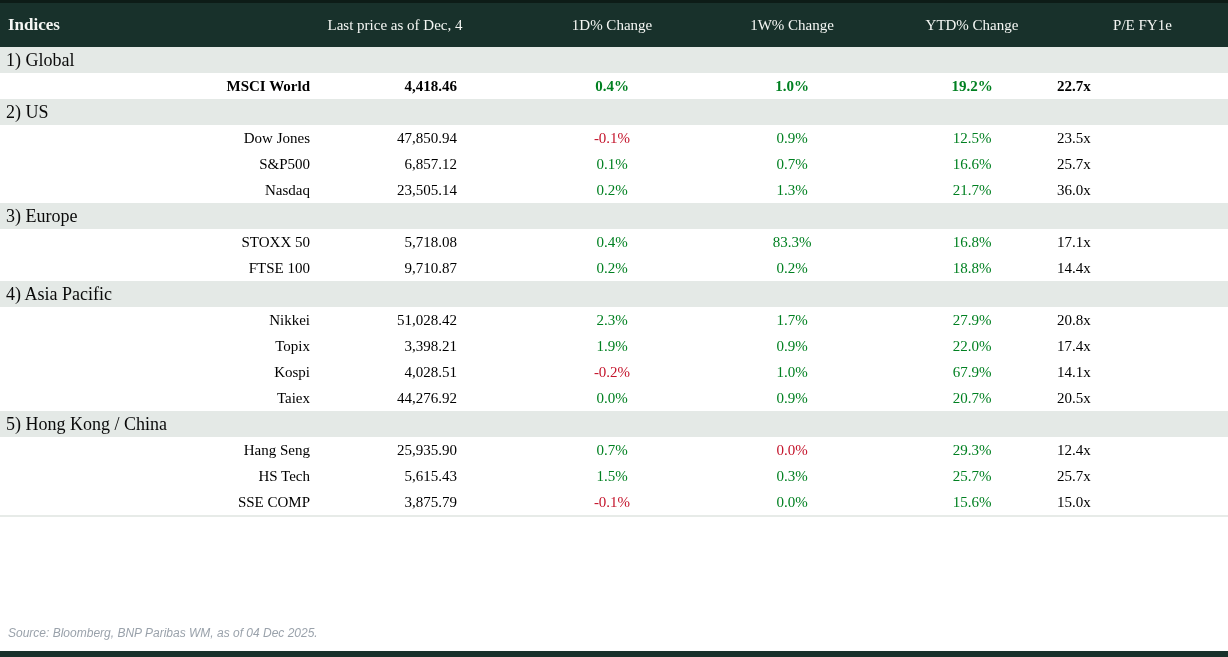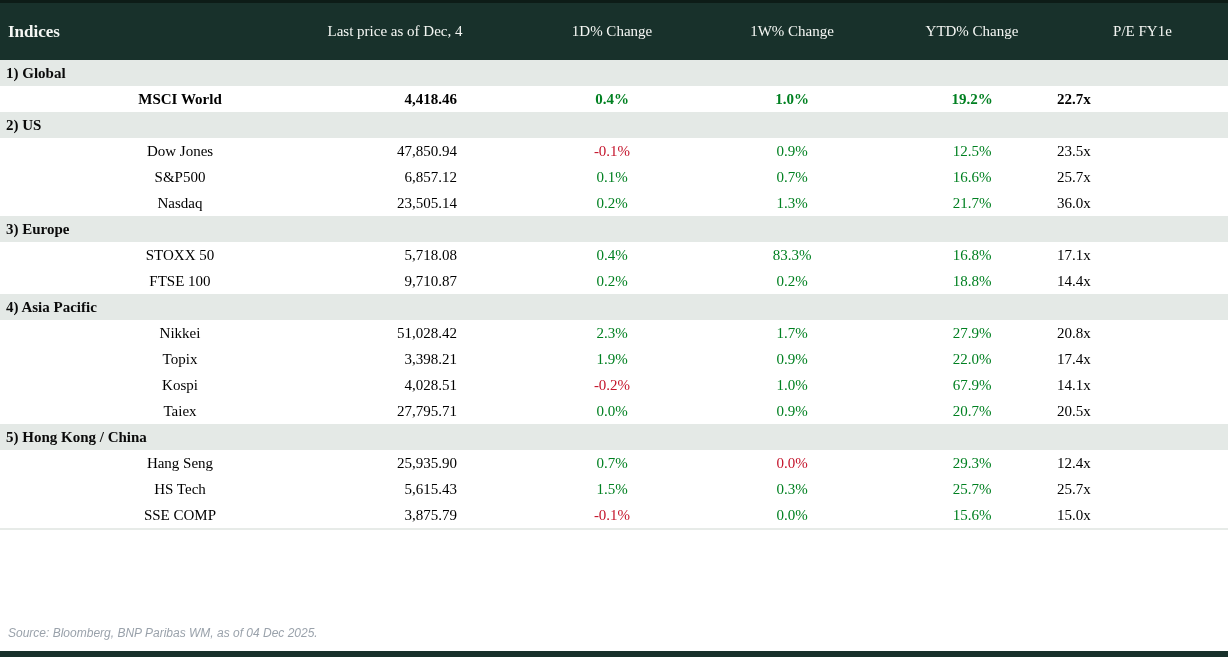--- a/index.html
+++ b/index.html
@@ -18,52 +18,52 @@
     background: var(--accent-dark, #0d1c17);
   }
   table.indices {
     width: 1228px;
     border-collapse: collapse;
     table-layout: fixed;
   }
   thead th {
     background: var(--header-bg, #18312b);
     color: var(--header-text, #f5f7f4);
-    height: 57px;
+    height: 44px;
     font-weight: normal;
     font-size: 15px;
     vertical-align: middle;
     text-align: center;
     padding: 0;
   }
   thead th.first {
     text-align: left;
     padding-left: 8px;
     font-weight: bold;
     font-size: 17px;
   }
   thead th.price-h { padding-right: 47px; }
   tr.section-row td {
     background: var(--section-bg, #e4e9e6);
     color: #0a0a0a;
-    font-weight: bold;
-    font-size: 15px;
+    font-weight: normal;
+    font-size: 18px;
     height: 26px;
     padding: 0 0 0 6px;
     vertical-align: middle;
   }
   tr.data-row td {
     background: #ffffff;
     color: #000000;
     font-size: 15px;
     height: 26px;
     padding: 0;
     vertical-align: middle;
   }
-  tr.data-row td.name  { text-align: center;  padding-left: 50px; }
+  tr.data-row td.name  { text-align: right;  padding-left: 50px; }
   tr.data-row td.price { text-align: right; padding-right: 70px; }
   tr.data-row td.chg   { text-align: center; }
   tr.data-row td.pe    { text-align: left; }
   tr.data-row td.pos   { color: var(--pos, #008021); }
   tr.data-row td.neg   { color: var(--neg, #c4142b); }
   tr.bold-row td       { font-weight: bold; }
   .table-bottom-rule {
     width: 1228px;
     height: 2px;
     background: #e7ebe8;
@@ -190,21 +190,21 @@
       <tr class="data-row">
         <td class="name">Kospi</td>
         <td class="price">4,028.51</td>
         <td class="chg neg">-0.2%</td>
         <td class="chg pos">1.0%</td>
         <td class="chg pos">67.9%</td>
         <td class="pe">14.1x</td>
       </tr>
       <tr class="data-row">
         <td class="name">Taiex</td>
-        <td class="price">27,795.71</td>
+        <td class="price">44,276.92</td>
         <td class="chg pos">0.0%</td>
         <td class="chg pos">0.9%</td>
         <td class="chg pos">20.7%</td>
         <td class="pe">20.5x</td>
       </tr>
       <tr class="section-row">
         <td class="" colspan="6">5) Hong Kong / China</td>
       </tr>
       <tr class="data-row">
         <td class="name">Hang Seng</td>

